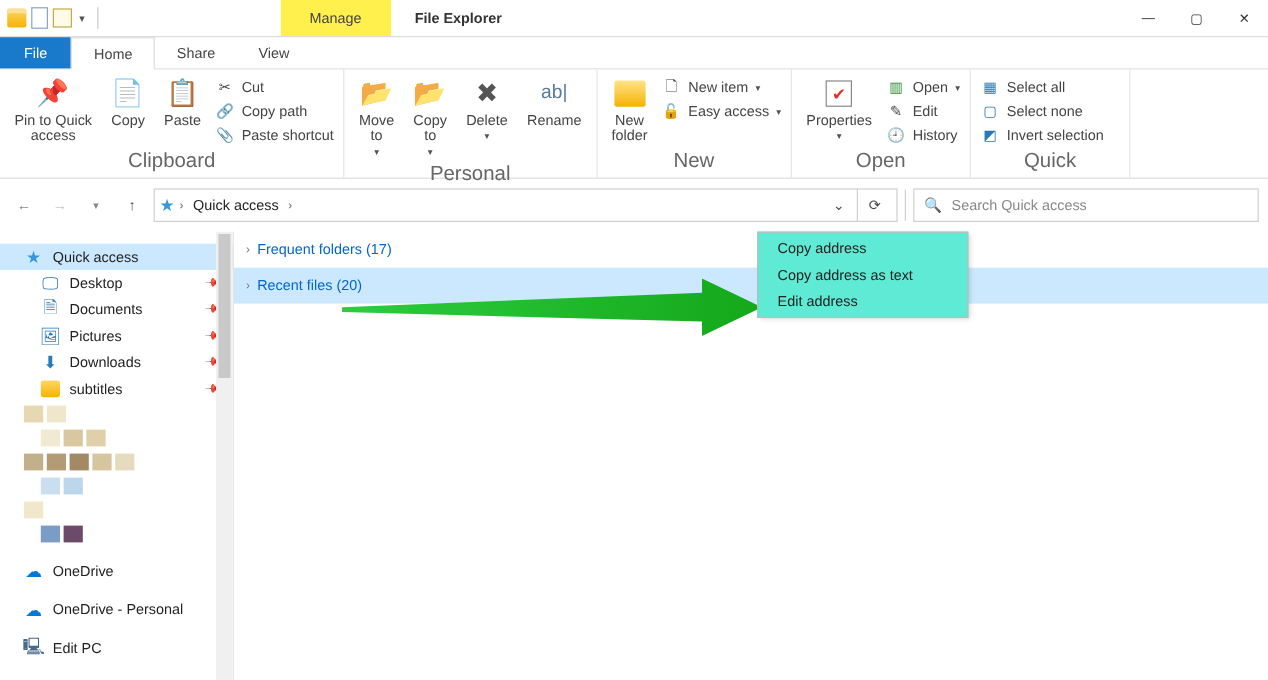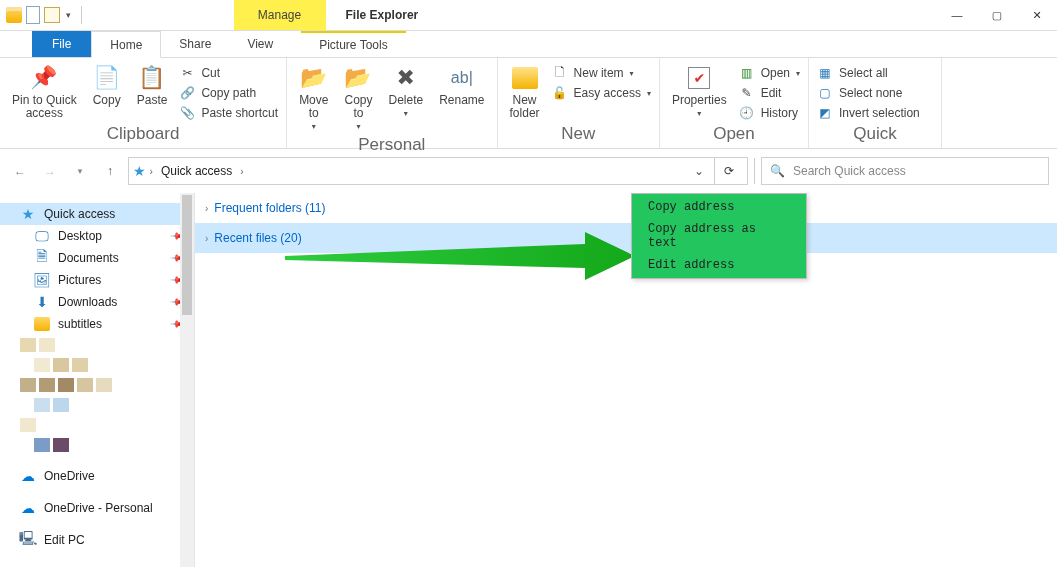--- a/index.html
+++ b/index.html
@@ -49,21 +49,20 @@
 .tabsrow {
   height: 26px;
   display:flex;
   align-items:stretch;
   border-bottom: 1px solid #dcdcdc;
 }
 .tabsrow .file-tab {
   background:#1979ca; color:#fff;
   display:flex; align-items:center; justify-content:center;
   padding: 0 20px;
-  margin-left: 32px;
 }
 .tabsrow .tab {
   display:flex; align-items:center; justify-content:center;
   padding: 0 18px;
   color:#444;
 }
 .tabsrow .tab.active {
   background:#fff;
   border:1px solid #dcdcdc; border-bottom:1px solid #fff;
   margin-bottom:-1px;
@@ -169,25 +168,24 @@
   color:#0066cc;
 }
 .folderhdr .chev { color:#777; font-size:10px;}
 .folderhdr.recent { background:#cce8ff; width:100%; padding-right:0; }
 
 .ctxmenu {
   position:absolute;
   left: 436px;
   top: 0px;
   width: 170px;
-  background:#22c55e;
+  background:#5eead4;
   border:1px solid #bcbcbc;
   box-shadow: 2px 2px 4px rgba(0,0,0,.15);
   padding:2px;
-  font-family:Liberation Mono, monospace;
 }
 .ctxmenu .mi {
   padding: 4px 14px;
   color:#222;
   font-size:12px;
 }
 
 .arrow-svg {
   position:absolute;
   left: 90px; top: 39px;
@@ -222,21 +220,20 @@
     <div>✕</div>
   </div>
 </div>
 
 <div class="tabsrow">
   <div class="file-tab">File</div>
   <div class="tab active">Home</div>
   <div class="tab">Share</div>
   <div class="tab">View</div>
   <div style="width:10px"></div>
-  <div class="tab tool">Picture Tools</div>
 </div>
 
 <div class="ribbon">
 
   <div class="group" style="min-width:248px">
     <div class="body">
       <div class="vbtn">
         <div class="ico32">📌</div>
         <div class="lbl" style="white-space:pre;">Pin to Quick
 access</div>
@@ -466,21 +463,21 @@
       </div>
 
     <div class="scrollbar">
         <div class="thumb"></div>
       </div>
   </div>
 
   <div class="content">
     <div class="folderhdr">
       <span class="chev">›</span>
-      <span>Frequent folders (11)</span>
+      <span>Frequent folders (17)</span>
     </div>
     <div class="folderhdr recent">
       <span class="chev">›</span>
       <span>Recent files (20)</span>
     </div>
 
     <svg class="arrow-svg" width="360" height="60">
       <defs>
         <linearGradient id="g" x1="0" x2="1">
           <stop offset="0" stop-color="#2ecc40"></stop>

